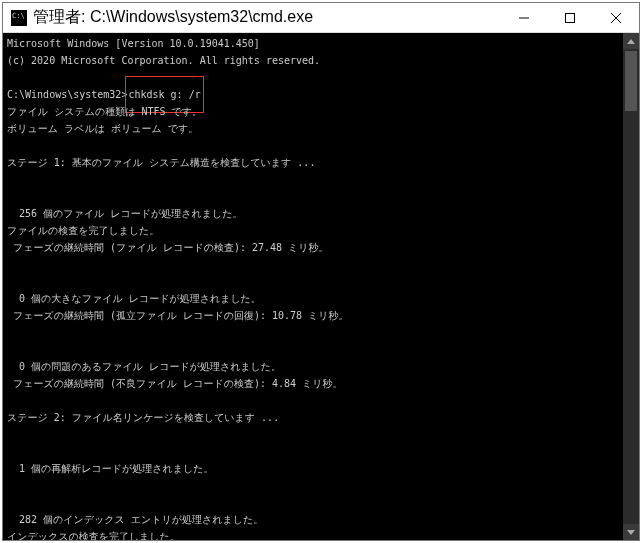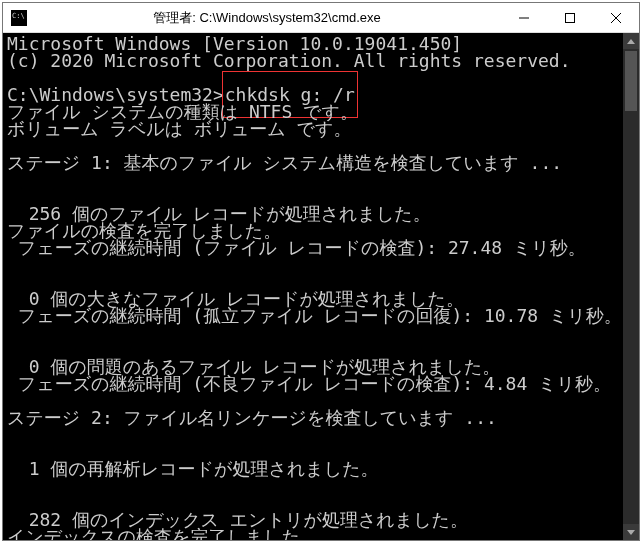--- a/index.html
+++ b/index.html
@@ -14,31 +14,31 @@
   }
   .titlebar-icon {
     width: 16px; height: 16px; margin-left: 8px; margin-right: 6px;
     background: #000; position: relative; flex: 0 0 auto;
   }
   .titlebar-icon::after {
     content: "C:\\"; color: #ccc; font: 7px/16px monospace;
     position: absolute; left: 1px; top: -2px;
   }
   .titlebar-text {
-    font-size: 13px; color: #000; flex: 1 1 auto; white-space: nowrap; overflow: hidden; text-align: center;
+    font-size: 16px; color: #000; flex: 1 1 auto; white-space: nowrap; overflow: hidden;
   }
   .winbtn {
     width: 46px; height: 30px; display: flex; align-items: center; justify-content: center;
     color: #000;
   }
   .winbtn svg { width: 10px; height: 10px; }
   .client {
     flex: 1 1 auto; background: #000; color: #ccc;
     font-family: "MS Gothic", "Consolas", monospace;
-    font-size: 18px; line-height: 17px; padding: 2px 4px;
+    font-size: 10px; line-height: 17px; padding: 2px 4px;
     position: relative; overflow: hidden; white-space: pre;
   }
   .line { white-space: pre; }
   .hl {
     border: 1px solid #e33; padding: 12px 2px; margin-left: -2px;
   }
   .scrollbar {
     position: absolute; right: 0; top: 30px; bottom: 0; width: 16px;
     background: #2b2b2b;
   }

